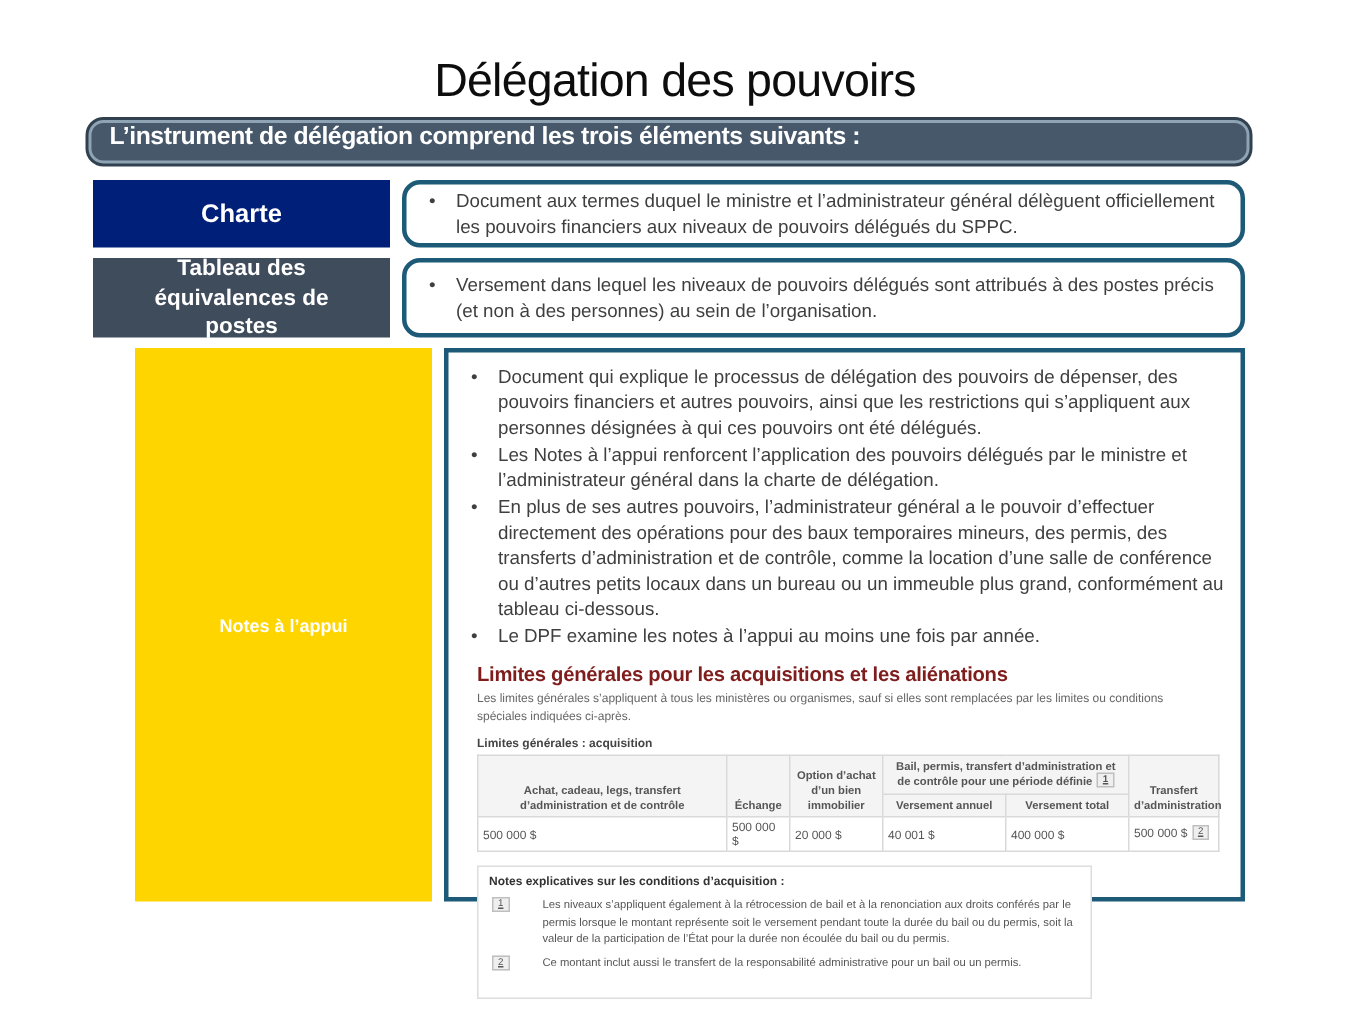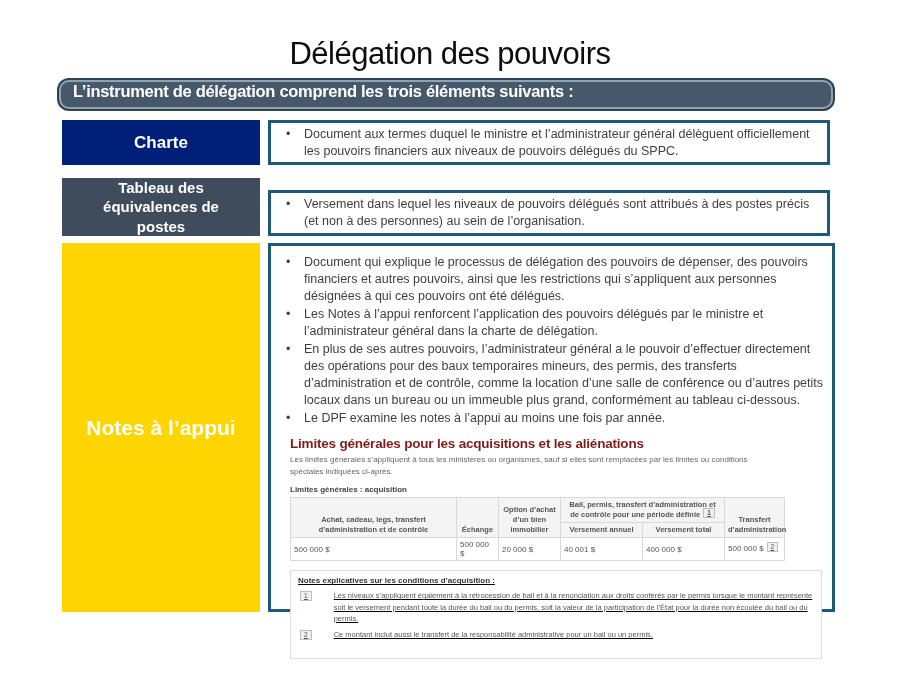--- a/index.html
+++ b/index.html
@@ -19,37 +19,37 @@
     background:var(--banner);
     border:2px solid #8EA3B4;border-radius:10px;
     box-shadow:0 0 0 2px #31414F;
     display:flex;align-items:flex-start;padding:0 12px;
   }
   .banner span{color:#ffffff;font-weight:bold;font-size:16.5px;letter-spacing:-0.3px;}
 
   .rows{margin:0 70px 0 62px;display:flex;flex-direction:column;gap:7px;}
   .row{display:flex;gap:8px;align-items:stretch;}
   .row1{height:45px;}
-  .row2{height:64px;align-items:flex-end;}
+  .row2{height:53px;}
   .row3{height:369px;}
 
   .row-label{
     flex:0 0 198px;width:198px;box-sizing:border-box;
     display:flex;align-items:center;justify-content:center;text-align:center;
     color:#ffffff;font-weight:bold;
   }
   .row1 .row-label{background:var(--navy);font-size:17px;}
   .row2 .row-label{background:var(--slate);font-size:15px;line-height:1.3;padding:0 22px;}
-  .row3 .row-label{background:var(--yellow);font-size:21px;}
+  .row3 .row-label{background:var(--yellow);font-size:12px;margin-left:28px;}
 
   .row-content{
     flex:1;box-sizing:border-box;background:#ffffff;
     border:3px solid var(--teal);padding:2px 6px;
   }
-  .row1 .row-content,.row2 .row-content{display:flex;align-items:center;}
+  .row1 .row-content,.row2 .row-content{display:flex;align-items:center;border-radius:12px;}
 
   ul.bullets{list-style:none;margin:0;padding:0;}
   .bullets li{
     position:relative;padding-left:27px;margin:1px 0;
     font-size:12.5px;line-height:17px;color:#3F3F3F;
   }
   .bullets li::before{content:"\2022";position:absolute;left:9px;color:#3F3F3F;}
 
   .row3 .row-content{padding-top:7px;}
 
@@ -64,21 +64,21 @@
   .limits th{background:#F4F4F4;font-weight:bold;text-align:center;vertical-align:bottom;line-height:1.35;}
   .limits td{background:#ffffff;text-align:left;font-size:8px;}
 
   .ref-badge{
     display:inline-block;font-size:6.5px;line-height:8px;height:8px;
     border:1px solid #BFBFBF;background:#EFEFEF;color:#555555;
     padding:0 3px;margin-left:3px;text-decoration:underline;
     transform:translateY(-2px);
   }
 
-  .notes-box{margin-top:9px;width:532px;box-sizing:border-box;border:1px solid #DDDDDD;background:#ffffff;padding:5px 7px 6px;text-decoration:underline;}
+  .notes-box{margin-top:9px;width:410px;box-sizing:border-box;border:1px solid #DDDDDD;background:#ffffff;padding:5px 7px 6px;}
   .notes-title{margin:0 0 5px;font-size:8px;font-weight:bold;color:#333333;}
   .note{display:flex;gap:22px;margin:0 0 5px;}
   .note:last-child{margin-bottom:12px;}
   .note .ref-badge{transform:none;flex:0 0 auto;margin:1px 0 0 2px;}
   .note p{margin:0;font-size:7.5px;line-height:1.5;color:#555555;}
 </style>
 </head>
 <body>
 
 <div class="slide">

